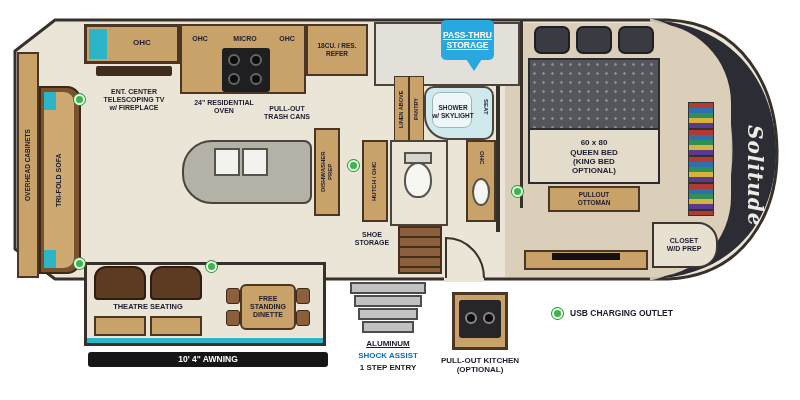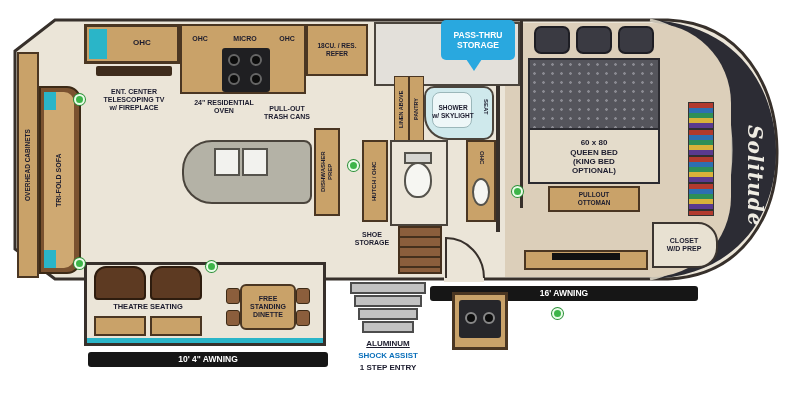--- a/index.html
+++ b/index.html
@@ -30,21 +30,21 @@
     <path d="M 55 20 L 668 20 C 742 23 776 86 777 150 C 778 216 742 276 668 279
              L 55 279 L 15 249 L 15 51 Z" fill="#ebe5d8" stroke="#37302b" stroke-width="3"></path>
     <path d="M 650 20 C 738 24 775 88 776 150 C 777 214 738 276 650 279
              C 702 268 731 212 731 150 C 731 88 702 31 650 20 Z" fill="#2c2c34"></path>
     <path d="M 650 20 C 702 31 731 88 731 150 C 731 212 702 268 650 279" fill="none" stroke="#c8c2b4" stroke-width="3"></path>
   </svg>
 
   <div class="abs" style="left:505px;top:23px;width:226px;height:254px;background:#dccfba;border-radius:0 80px 80px 0;"></div>
 
   <div class="abs" style="left:374px;top:22px;width:146px;height:64px;background:#e3e0da;border:2px solid #4a443c;"></div>
-  <div class="lbl" style="left:441px;top:20px;width:74px;height:40px;background:#29a8df;border-radius:5px;color:#fff;font-size:8.5px;">PASS-THRU
+  <div class="lbl" style="left:441px;top:20px;width:53px;height:40px;background:#29a8df;border-radius:5px;color:#fff;font-size:8.5px;text-decoration:underline;">PASS-THRU
 STORAGE</div>
   <div class="abs" style="left:466px;top:59px;width:0;height:0;border-left:8px solid transparent;border-right:8px solid transparent;border-top:12px solid #29a8df;"></div>
 
   <div class="wood" style="left:17px;top:52px;width:22px;height:226px;"></div>
   <div class="lbl vt" style="left:18px;top:56px;width:20px;height:218px;font-size:6.5px;">OVERHEAD CABINETS</div>
   <div class="abs" style="left:39px;top:86px;width:42px;height:188px;background:#7a5230;border:2px solid #3c2a16;border-radius:0 14px 14px 0;"></div>
   <div class="abs" style="left:44px;top:92px;width:30px;height:176px;background:#cfa972;border-radius:0 10px 10px 0;"></div>
   <div class="abs" style="left:44px;top:92px;width:12px;height:18px;background:#2ab5c8;"></div>
   <div class="abs" style="left:44px;top:250px;width:12px;height:18px;background:#2ab5c8;"></div>
   <div class="lbl vt" style="left:46px;top:96px;width:26px;height:168px;font-size:7px;">TRI-FOLD SOFA</div>
@@ -146,37 +146,39 @@
   <div class="abs" style="left:226px;top:288px;width:14px;height:16px;background:#8b5e3c;border:1px solid #3c2a16;border-radius:3px;"></div>
   <div class="abs" style="left:226px;top:310px;width:14px;height:16px;background:#8b5e3c;border:1px solid #3c2a16;border-radius:3px;"></div>
   <div class="wood" style="left:240px;top:284px;width:56px;height:46px;border-radius:6px;"></div>
   <div class="abs" style="left:296px;top:288px;width:14px;height:16px;background:#8b5e3c;border:1px solid #3c2a16;border-radius:3px;"></div>
   <div class="abs" style="left:296px;top:310px;width:14px;height:16px;background:#8b5e3c;border:1px solid #3c2a16;border-radius:3px;"></div>
   <div class="lbl" style="left:238px;top:284px;width:60px;height:46px;">FREE
 STANDING
 DINETTE</div>
 
   <div class="darkbar lbl" style="left:88px;top:352px;width:240px;height:15px;font-size:8.5px;color:#fff;">10' 4" AWNING</div>
-  <div class="darkbar lbl" style="left:430px;top:286px;width:268px;height:15px;font-size:8.5px;color:#fff;">16' AWNING</div>
 
   <div class="abs" style="left:350px;top:282px;width:76px;height:12px;background:#c2c2c2;border:2px solid #4c4c4c;"></div>
   <div class="abs" style="left:354px;top:295px;width:68px;height:12px;background:#c2c2c2;border:2px solid #4c4c4c;"></div>
   <div class="abs" style="left:358px;top:308px;width:60px;height:12px;background:#c2c2c2;border:2px solid #4c4c4c;"></div>
   <div class="abs" style="left:362px;top:321px;width:52px;height:12px;background:#c2c2c2;border:2px solid #4c4c4c;"></div>
   <div class="lbl" style="left:336px;top:338px;width:104px;height:12px;font-size:8px;text-decoration:underline;">ALUMINUM</div>
   <div class="lbl" style="left:336px;top:350px;width:104px;height:12px;font-size:8px;color:#0a6fba;">SHOCK ASSIST</div>
   <div class="lbl" style="left:336px;top:362px;width:104px;height:12px;font-size:8px;">1 STEP ENTRY</div>
 
   <div class="wood" style="left:452px;top:292px;width:56px;height:58px;border-width:3px;"></div>
   <div class="abs" style="left:459px;top:300px;width:42px;height:38px;background:#26262a;border-radius:3px;">
     <div class="burner" style="left:6px;top:12px;border-color:#888;"></div>
     <div class="burner" style="left:24px;top:12px;border-color:#888;"></div>
   </div>
+  <div class="lbl" style="left:428px;top:352px;width:104px;height:26px;font-size:8px;">PULL-OUT KITCHEN
+(OPTIONAL)</div>
 
   <div class="dot" style="left:552px;top:308px;"></div>
+  <div class="lbl" style="left:570px;top:306px;width:132px;height:15px;font-size:8.5px;justify-content:flex-start;text-align:left;">USB CHARGING OUTLET</div>
 
   <div class="dot" style="left:74px;top:94px;"></div>
   <div class="dot" style="left:74px;top:258px;"></div>
   <div class="dot" style="left:348px;top:160px;"></div>
   <div class="dot" style="left:206px;top:261px;"></div>
   <div class="dot" style="left:512px;top:186px;"></div>
 
 </div>
 
 </body></html>

